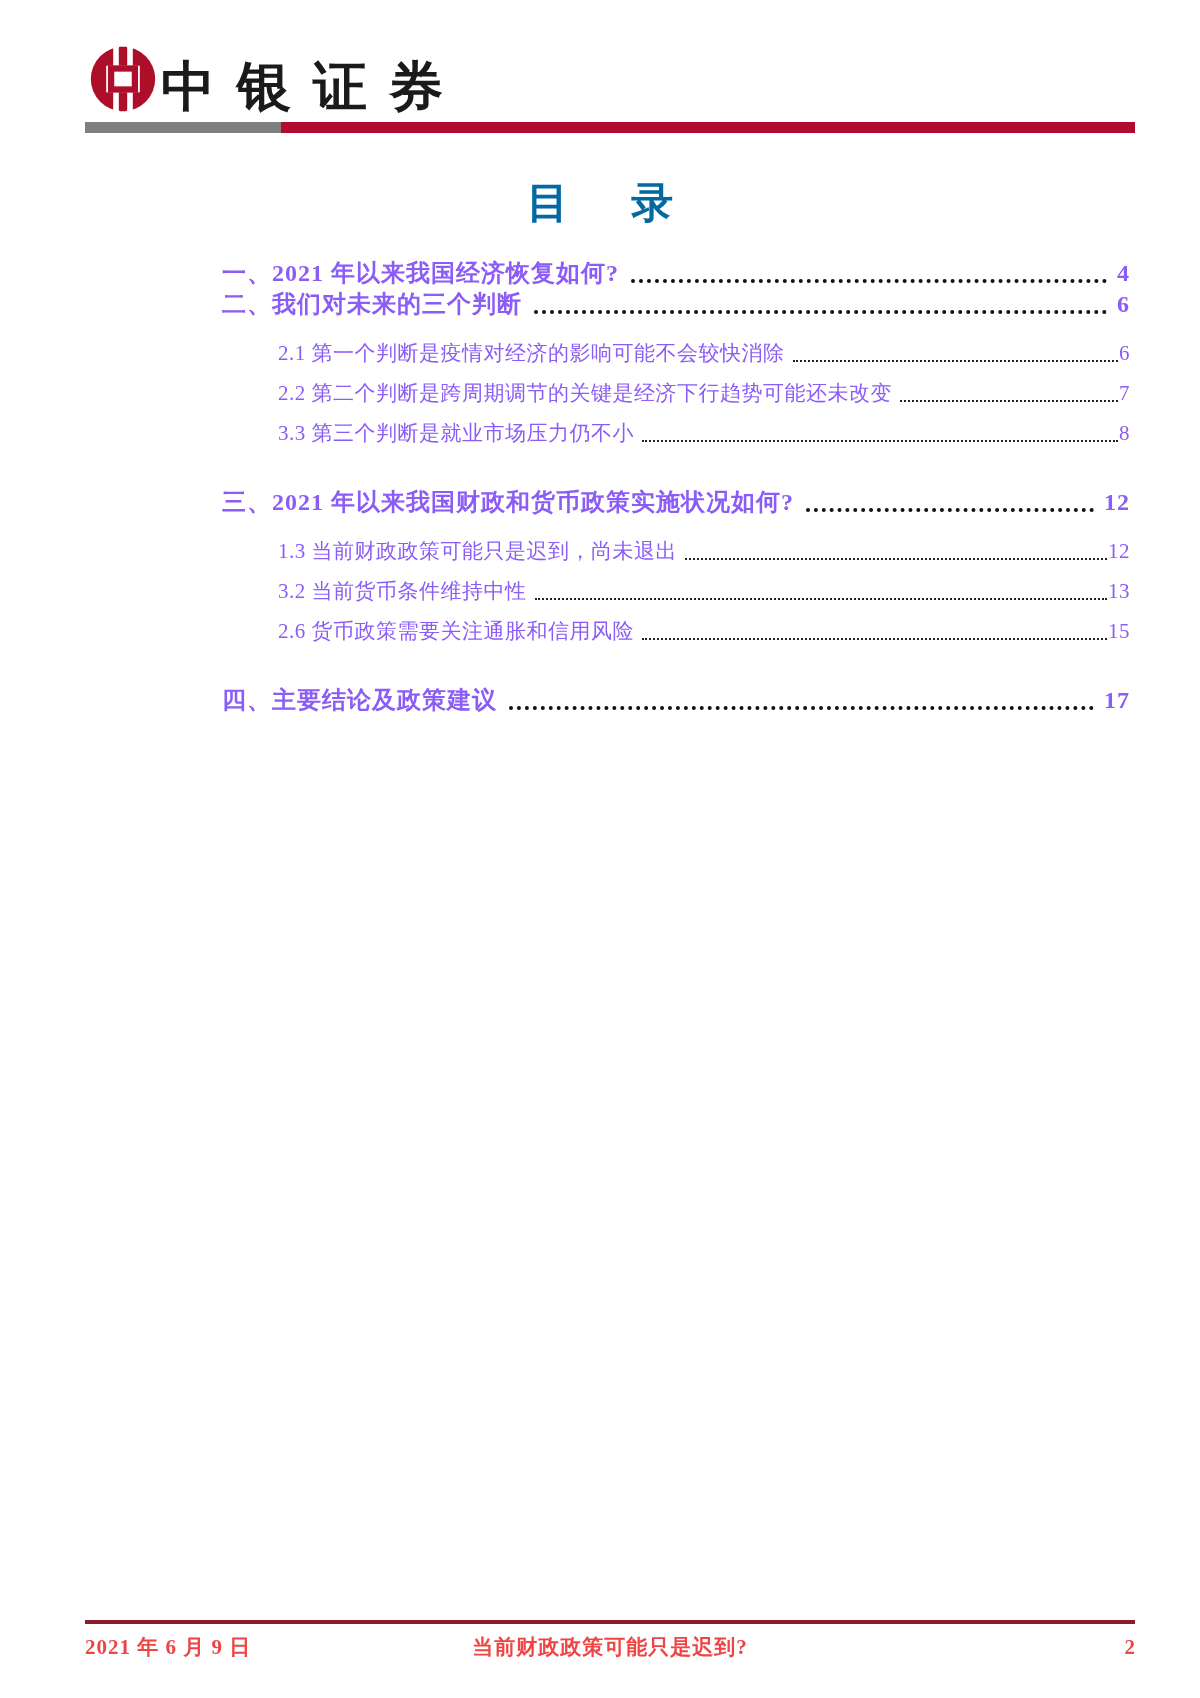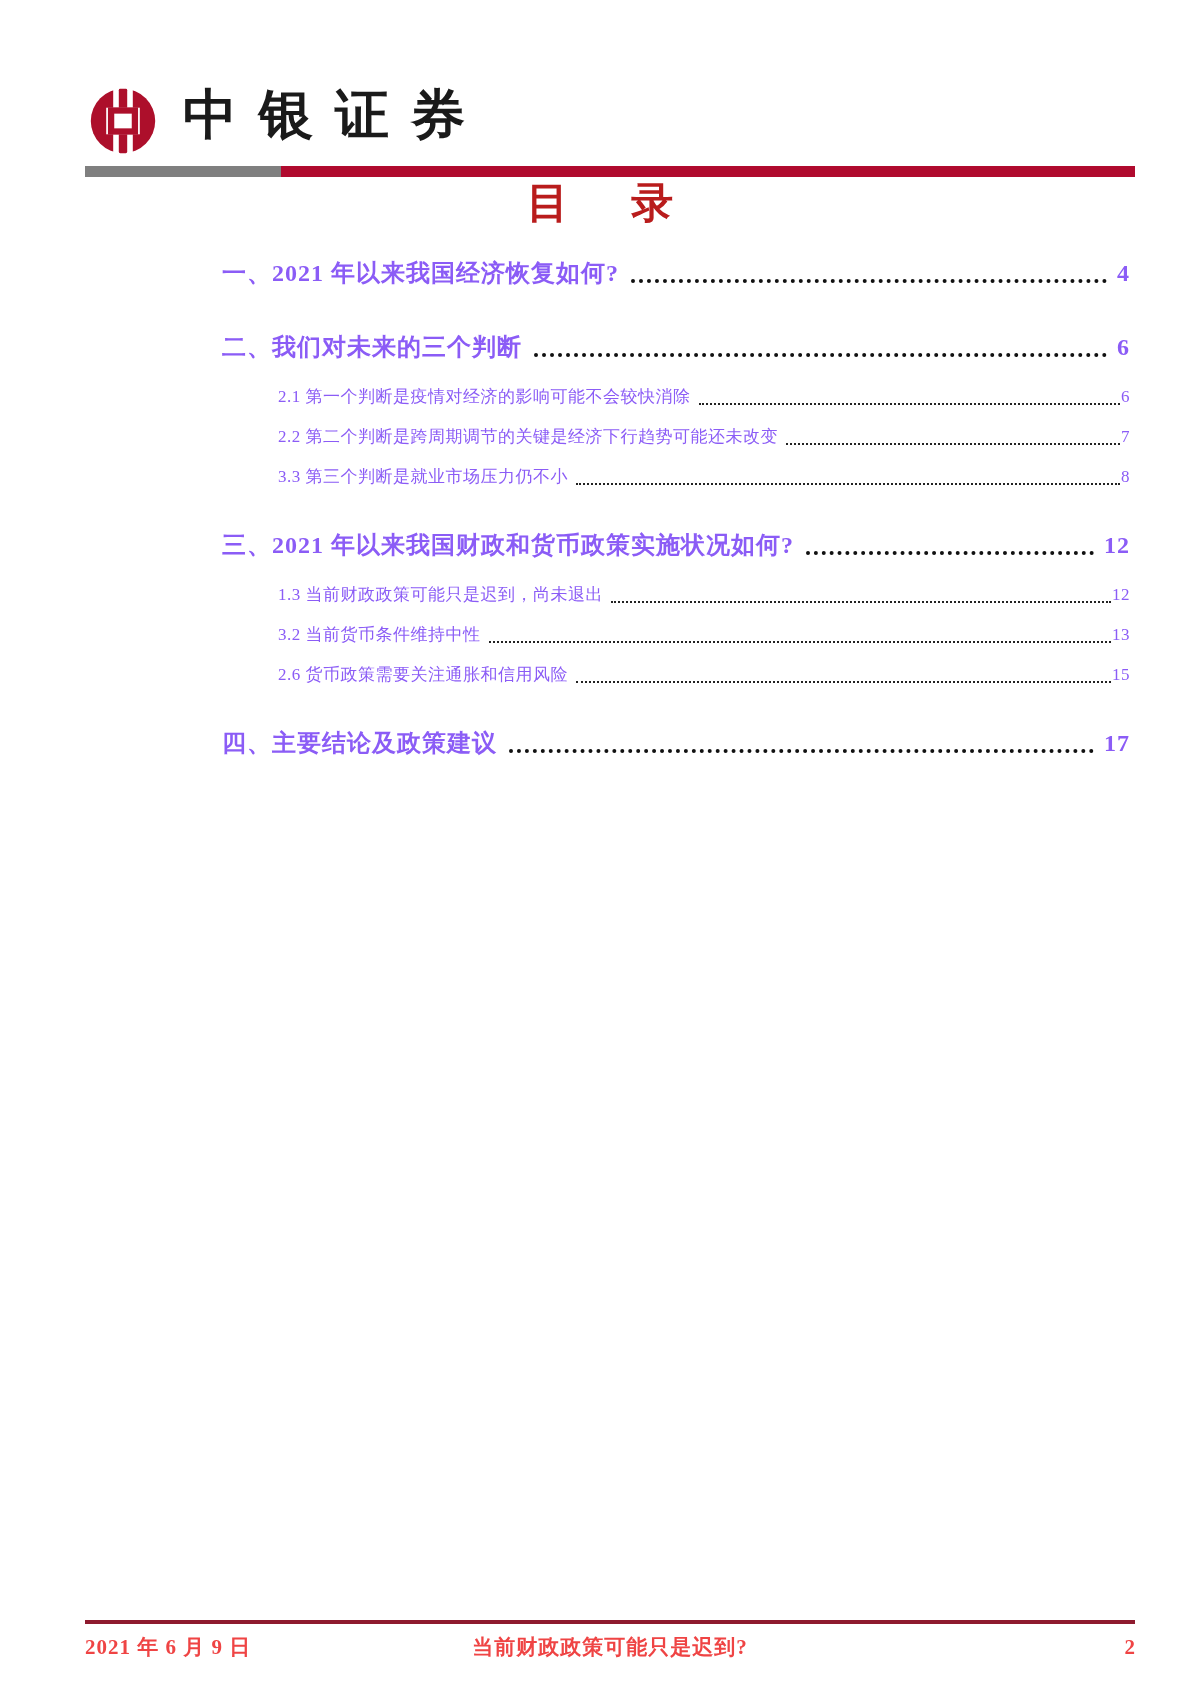--- a/index.html
+++ b/index.html
@@ -21,24 +21,22 @@
 
   
   .header {
     position: absolute;
     top: 42px;
     left: 85px;
     right: 65px;
   }
   .brand-row {
     display: flex;
-    align-items: flex-start;
-    gap: 22px;
+    align-items: flex-end;
     height: 72px;
-    margin-top: 44px;
   }
   .logo {
     width: 76px;
     height: 70px;
     flex: 0 0 auto;
   }
   .brand-text {
     font-size: 54px;
     font-weight: bold;
     color: #1a1a1a;
@@ -64,21 +62,21 @@
 
   
   .toc-title {
     position: absolute;
     top: 178px;
     left: 0;
     width: 1200px;
     text-align: center;
     font-size: 42px;
     font-weight: bold;
-    color: #b91c1c;
+    color: #0369a1;
     letter-spacing: 26px;
     text-indent: 26px;
     line-height: 1.2;
   }
   .toc-list {
     position: absolute;
     top: 258px;
     left: 222px;
     right: 70px;
   }
@@ -89,33 +87,32 @@
     cursor: pointer;
   }
   .toc-entry .toc-label {
     white-space: nowrap;
   }
   .toc-entry .leader {
     flex: 1 1 auto;
     min-width: 20px;
   }
   .toc-entry.lvl1 {
-    margin-top: 43px;
     font-size: 24px;
     font-weight: bold;
     line-height: 31px;
     letter-spacing: 1px;
   }
   .toc-entry.lvl1 .leader {
     border-bottom: 4px dotted #111;
     margin: 0 10px 6px 12px;
   }
   .toc-entry.lvl2 {
     margin-top: 13px;
-    font-size: 17px;
+    font-size: 21px;
     font-weight: normal;
     line-height: 27px;
     padding-left: 56px;
     letter-spacing: 0.5px;
   }
   .toc-entry.lvl2 .leader {
     border-bottom: 2.5px dotted #222;
     margin: 0 1px 5px 8px;
   }
   .toc-entry .toc-page {

